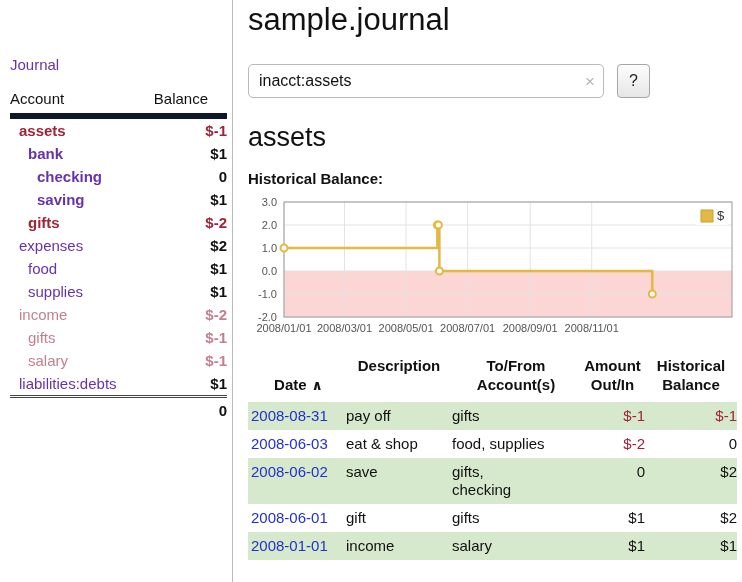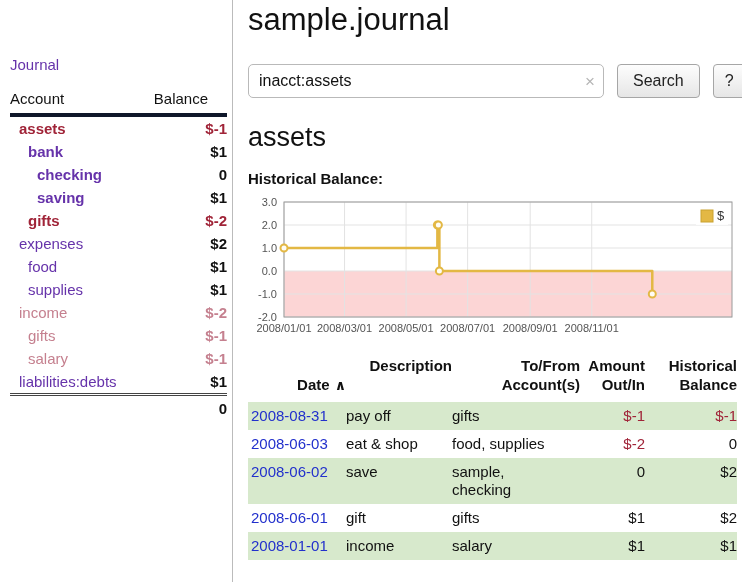--- a/index.html
+++ b/index.html
@@ -13,21 +13,21 @@
   html,body{margin:0;padding:0;}
   body{width:742px;height:582px;overflow:hidden;background:#fff;color:#111;
        font-family:"Liberation Sans","DejaVu Sans",sans-serif;font-size:15px;}
   .app{display:flex;width:742px;height:582px;}
 
   
   .sidebar{flex:0 0 233px;width:233px;border-right:1px solid #bbb;padding:10px 5px 0 10px;}
   .brand{display:block;color:var(--purple);text-decoration:none;cursor:pointer;}
   .navlink{display:block;margin-top:46px;color:var(--purple);text-decoration:none;cursor:pointer;}
   table.accounts{width:100%;border-collapse:collapse;margin-top:14px;}
-  table.accounts th{font-weight:400;text-align:left;padding:3px 0 6px;border-bottom:4px solid #0f172a;}
+  table.accounts th{font-weight:400;text-align:left;padding:3px 0 6px;border-bottom:6px solid #0f172a;}
   .right{text-align:right;}
   table.accounts td{padding:3px 0;}
   .acct{text-decoration:none;color:var(--purple);cursor:pointer;display:inline-block;}
   .acct.bold{font-weight:700;}
   .bal{font-weight:700;color:#111;}
   .tone-neg{color:var(--red);}
   .tone-negdim{color:var(--rose);}
   table.accounts tfoot td{border-top:3px double #444;font-weight:700;padding-top:4px;}
 
   
@@ -44,21 +44,21 @@
         padding:7px 15px;cursor:pointer;}
   .btn.help{padding:7px 11px;}
   h2{font-size:27px;font-weight:400;margin:24px 0 0;}
   .chart-title{font-weight:700;margin:17px 0 9px;font-size:15px;}
 
   svg text{font-family:"Liberation Sans","DejaVu Sans",sans-serif;}
   svg .tick{font-size:11px;fill:#545454;}
   svg .legend{font-size:13px;fill:#333;}
 
   table.register{border-collapse:collapse;margin-top:14px;width:489px;table-layout:fixed;}
-  table.register th{font-weight:700;text-align:right;vertical-align:top;
+  table.register th{font-weight:700;text-align:center;vertical-align:top;
         padding:2px 0 7px;white-space:pre-line;line-height:1.25;}
   table.register td{padding:5px 0 5px;vertical-align:top;white-space:pre-line;line-height:1.2;}
   table.register .datecell{padding-left:3px;}
   tr.alt{background:var(--green);}
   .datelink{color:var(--linkblue);text-decoration:none;cursor:pointer;}
   .neg{color:var(--red);}
   .sortlink{color:#111;text-decoration:none;font-weight:700;cursor:pointer;}
   .caret{font-weight:700;font-size:14px;margin-left:5px;}
 </style>
 </head>
@@ -136,21 +136,20 @@
   </aside>
 
   <main>
     <h1>sample.journal</h1>
 
     <form class="searchbar">
       <span class="inputwrap">
         <input type="text" value="inacct:assets" style="">
         <span class="clear">×</span>
       </span>
-      <button type="button" class="btn">Search</button>
       <button type="button" class="btn help">?</button>
     </form>
 
     <h2>assets</h2>
     <div class="chart-title">Historical Balance:</div>
 
     <svg width="490" height="142" viewBox="0 0 490 142">
         <rect x="36" y="75" width="448" height="46" fill="#fcd5d5"></rect>
         <line x1="36" y1="6" x2="484" y2="6" stroke="#e3e3e3"></line>
         <text x="29" y="10" text-anchor="end" class="tick">3.0</text>
@@ -221,21 +220,21 @@
           <tr>
             <td class="datecell"><a class="datelink">2008-06-03</a></td>
             <td>eat &amp; shop</td>
             <td>food, supplies</td>
             <td class="right neg">$-2</td>
             <td class="right">0</td>
           </tr>
           <tr class="alt">
             <td class="datecell"><a class="datelink">2008-06-02</a></td>
             <td>save</td>
-            <td>sample,
+            <td>gifts,
 checking</td>
             <td class="right">0</td>
             <td class="right">$2</td>
           </tr>
           <tr>
             <td class="datecell"><a class="datelink">2008-06-01</a></td>
             <td>gift</td>
             <td>gifts</td>
             <td class="right">$1</td>
             <td class="right">$2</td>

